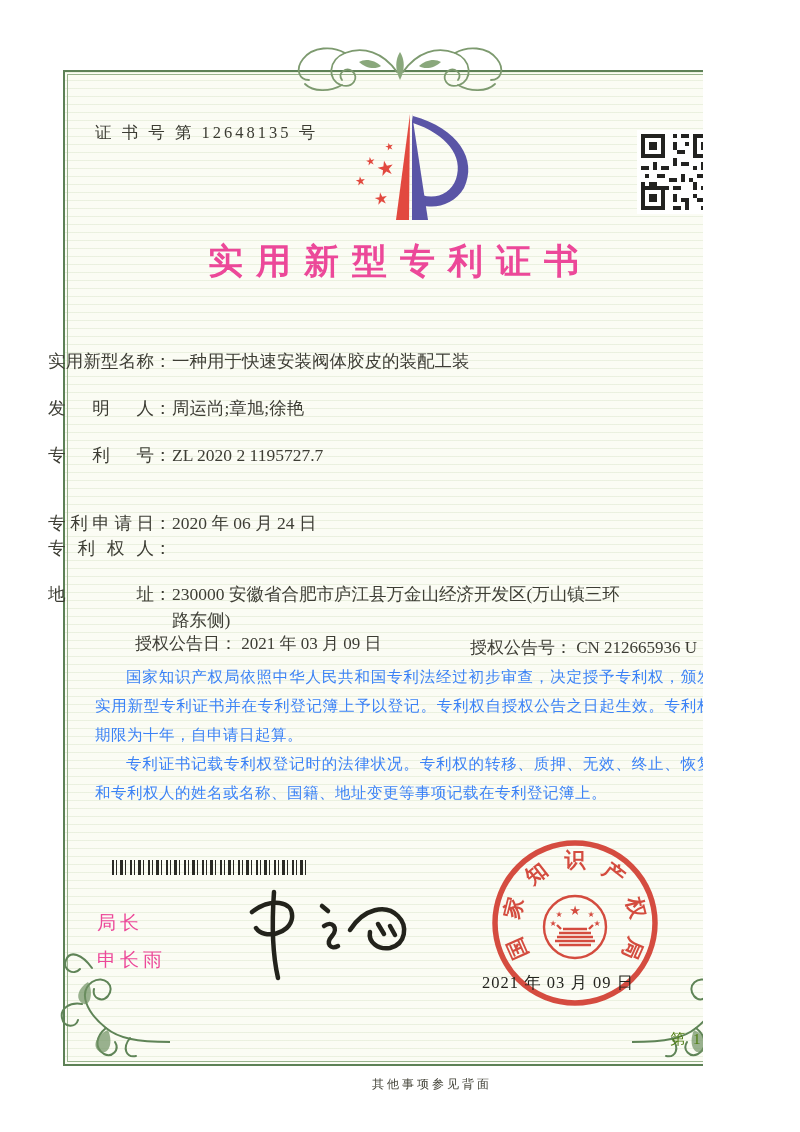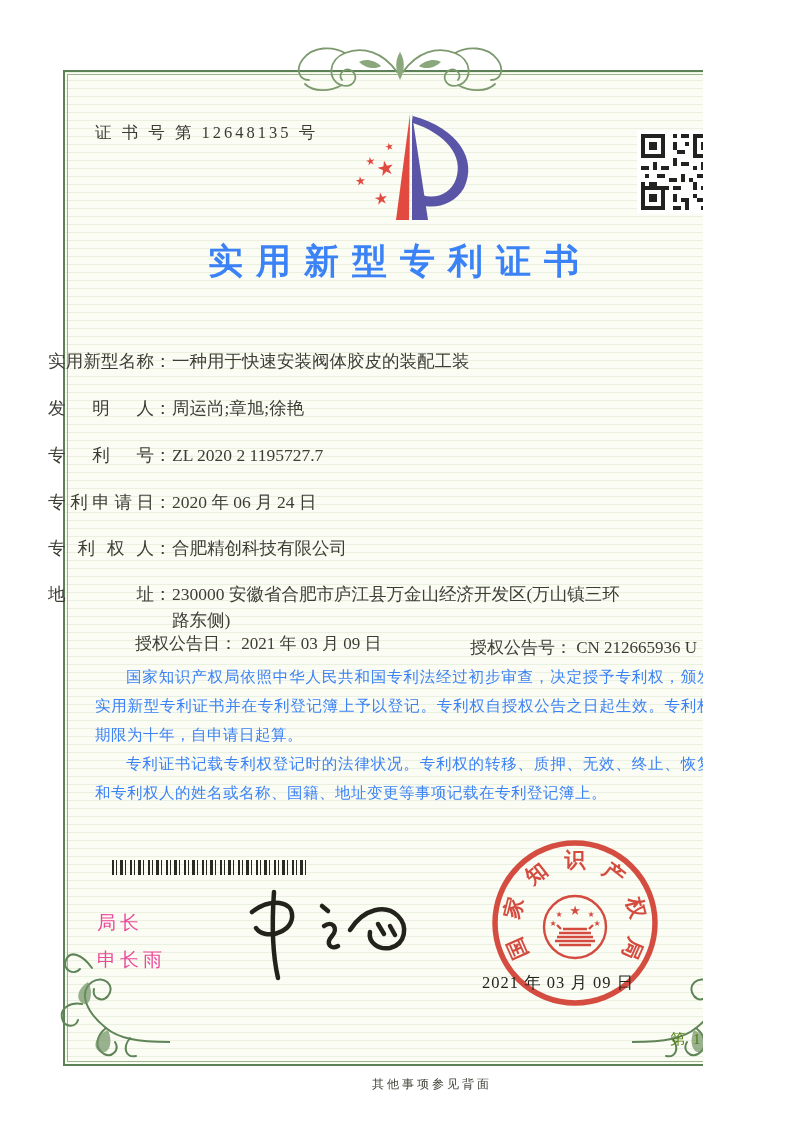--- a/index.html
+++ b/index.html
@@ -15,27 +15,27 @@
   
   .orn{position:absolute;pointer-events:none;}
   .orn-top{left:285px;top:40px;}
   .orn-bl{left:48px;top:938px;transform:scaleX(-1);}
   .orn-br{left:632px;top:938px;}
   
   .cert-no{position:absolute;left:95px;top:122px;font-size:16.5px;letter-spacing:3px;color:#3c3c33;}
   .logo{position:absolute;left:338px;top:108px;}
   .qr{position:absolute;left:637px;top:130px;width:84px;height:84px;background:#fff;}
   .title{position:absolute;left:0;top:238px;width:800px;text-align:center;
-         font-size:35px;font-weight:700;letter-spacing:13px;color:#3b82f6;}
+         font-size:35px;font-weight:700;letter-spacing:13px;color:#ec4899;}
   .frow{position:absolute;left:0;display:flex;align-items:flex-start;
         font-size:17.5px;line-height:26px;color:#3d3d34;width:620px;}
   .flabel{display:inline-block;width:106px;text-align:justify;text-align-last:justify;flex:0 0 106px;padding-left:48px;}
   .fcolon{flex:0 0 18px;}
   .fvalue{flex:1;}
-  .r0{top:348px}.r1{top:395px}.r2{top:442px}.r3{top:489px}.r4{top:535px}.r5{top:581px}
+  .r0{top:348px}.r1{top:395px}.r2{top:442px}.r3{top:510px}.r4{top:535px}.r5{top:581px}
   .grant-row{position:absolute;left:95px;top:632px;width:620px;font-size:17px;color:#3d3d34;margin-left:40px;}
   .grant-right{position:absolute;left:335px;top:4px;}
   
   .paras{position:absolute;left:95px;top:662px;width:618px;}
   .paras p{margin:0;font-size:15.5px;line-height:29px;text-indent:2em;text-align:justify;
            color:#3b82f6;letter-spacing:0.5px;}
   
   .barcode{position:absolute;left:112px;top:860px;width:198px;height:15px;
      background:repeating-linear-gradient(90deg,#2a2a25 0 2px,transparent 2px 4px,#2a2a25 4px 5px,
        transparent 5px 8px,#2a2a25 8px 11px,transparent 11px 13px,#2a2a25 13px 14px,transparent 14px 18px);}
@@ -155,21 +155,20 @@
       <span class="fvalue">ZL 2020 2 1195727.7</span>
   </div>
   <div class="frow r3">
     <span class="flabel">专利申请日</span>
       <span class="fcolon">：</span>
       <span class="fvalue">2020 年 06 月 24 日</span>
   </div>
   <div class="frow r4">
     <span class="flabel">专 利 权 人</span>
       <span class="fcolon">：</span>
-      <span class="fvalue">合肥精创科技有限公司</span>
   </div>
   <div class="frow r5">
     <span class="flabel">地 址</span>
       <span class="fcolon">：</span>
       <span class="fvalue">230000 安徽省合肥市庐江县万金山经济开发区(万山镇三环路东侧)</span>
   </div>
 
   <div class="grant-row">
     <span>授权公告日</span><span>：</span>
     <span>2021 年 03 月 09 日</span>

